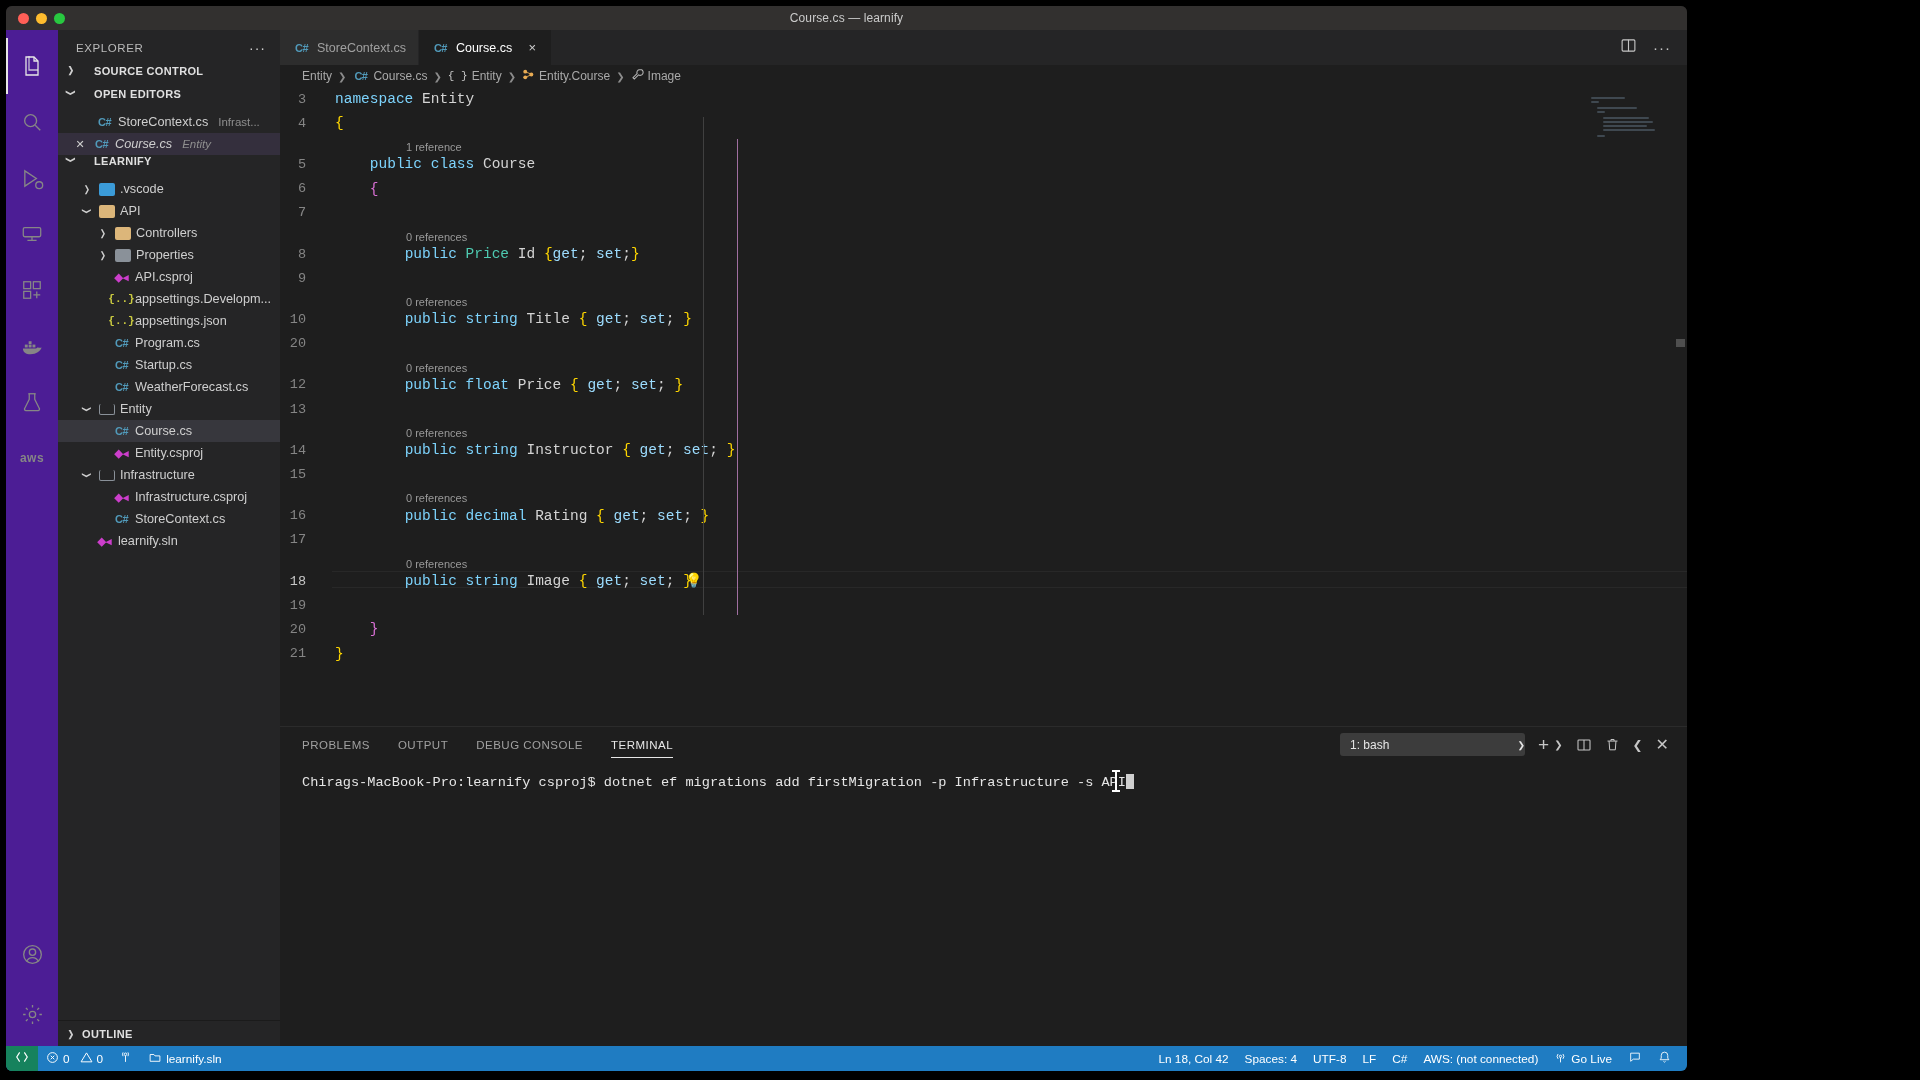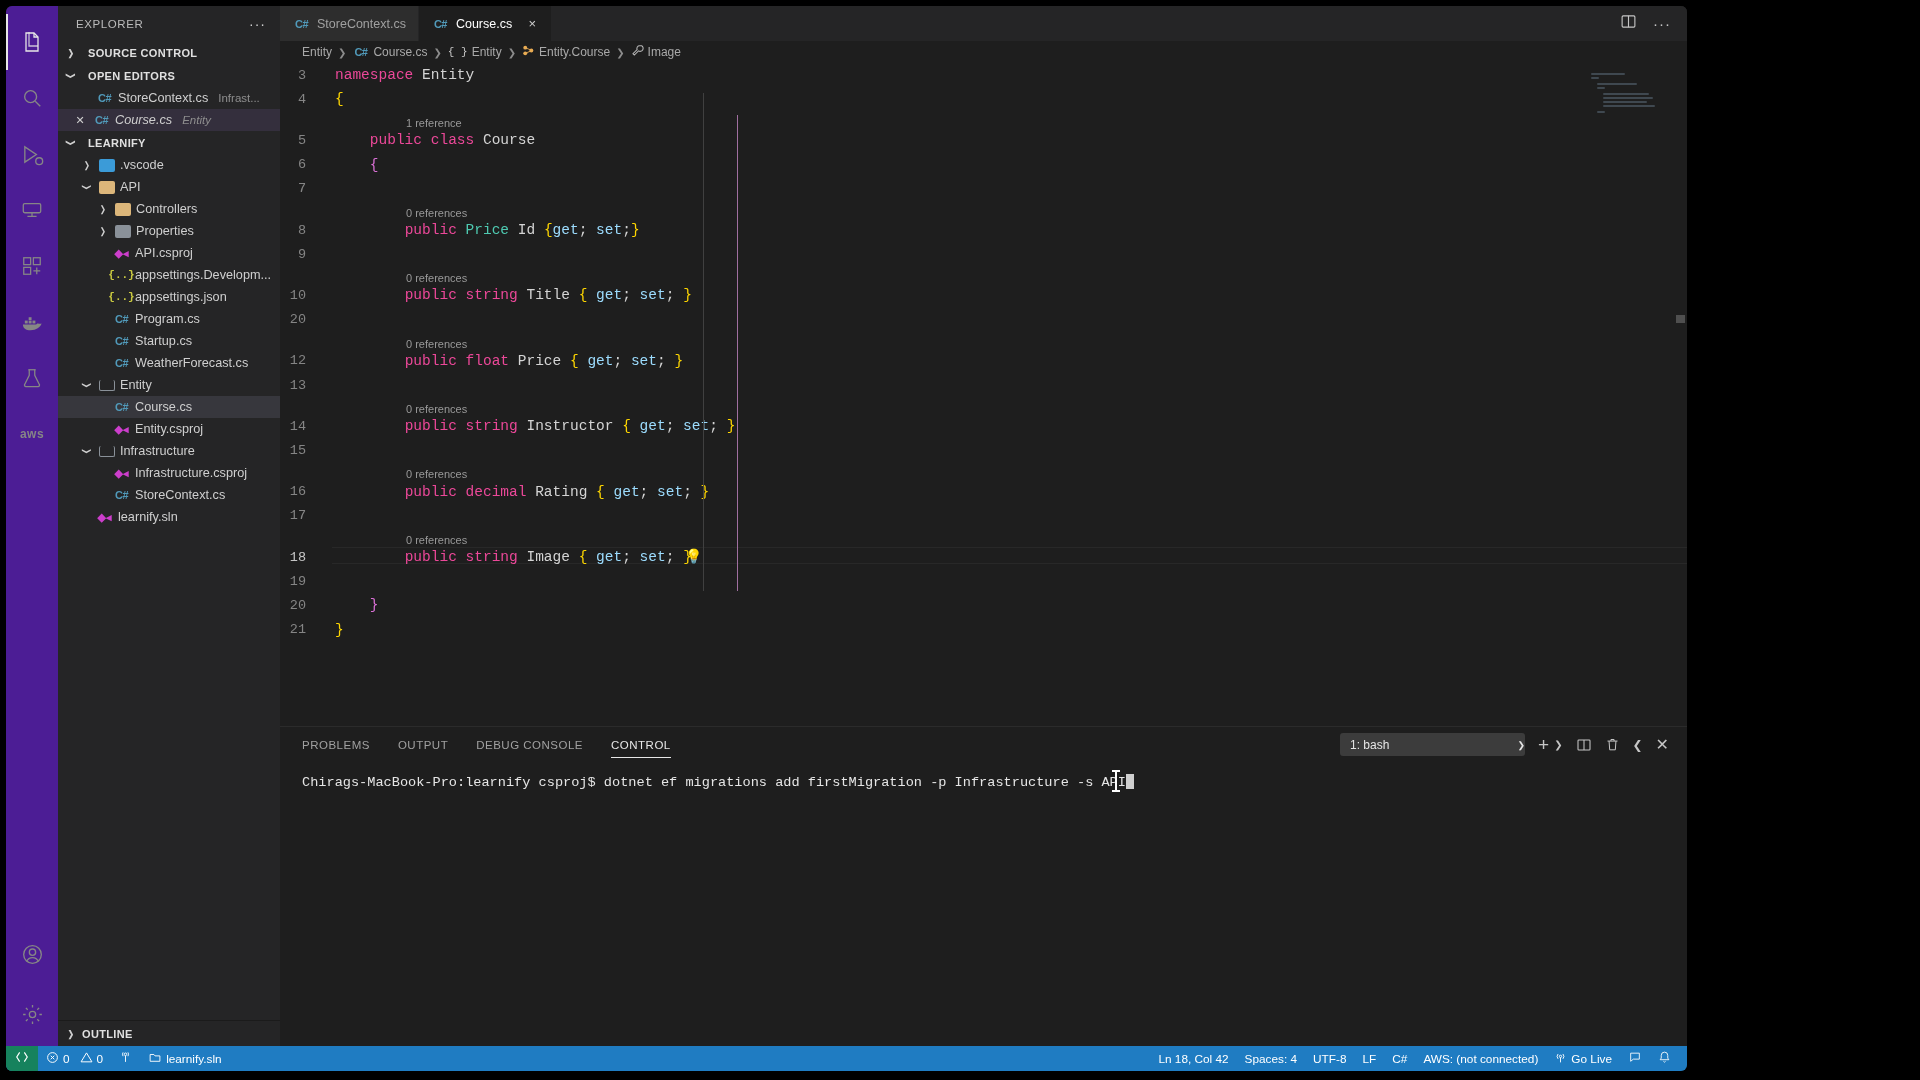--- a/index.html
+++ b/index.html
@@ -48,21 +48,21 @@
   
   .sidebar { width:222px; background:#252526; flex:none; display:flex; flex-direction:column;
              font-size:12.5px; color:#cccccc; min-width:0; }
   .sb-header {
     height:35px; display:flex; align-items:center; justify-content:space-between;
     padding:0 14px 0 18px; color:#bbbbbb; font-size:11.5px; letter-spacing:.6px;
   }
   .sb-dots { letter-spacing:1px; color:#cfcfcf; font-size:14px; }
 
   .sec-head {
-    height:23px; display:flex; align-items:center; gap:10px; padding-left:6px;
+    height:23px; display:flex; align-items:flex-start; gap:16px; padding-left:6px;
     font-size:11px; font-weight:bold; letter-spacing:.35px; color:#e0e0e0;
     cursor:default;
   }
   .chev { width:14px; text-align:center; font-size:9px; color:#cfcfcf; display:inline-block; }
   .chev.right::after{content:"\276F"; display:inline-block; transform:scaleX(.82);}
   .chev.down::after{content:"\276F"; display:inline-block; transform:rotate(90deg) scaleX(.82);}
 
   .row {
     height:22px; display:flex; align-items:center; gap:5px;
     padding-right:6px; white-space:nowrap; overflow:hidden; cursor:pointer;
@@ -122,21 +122,21 @@
   .gutter {
     width:52px; text-align:right; padding-right:26px; color:#858585; font-size:13.5px; flex:none;
     font-family:"Liberation Mono",monospace;
   }
   .gutter.cur { color:#c6c6c6; }
   .bulb { position:absolute; left:405px; font-size:14px; }
   .codetext { white-space:pre; padding-left:3px; }
   .ref { font-size:11px; color:#999999; font-family:"Liberation Sans",sans-serif; }
 
   
-  .kw{color:#ec4899} .typ{color:#4ec9b0} .wht{color:#d4d4d4} .brc-y{color:#ffd700}
+  .kw{color:#7dd3fc} .typ{color:#4ec9b0} .wht{color:#d4d4d4} .brc-y{color:#ffd700}
   .brc-p{color:#da70d6}
   .accessor{color:#9cdcfe}
 
   .indent-guide { position:absolute; width:1px; background:#404040; }
   .indent-guide.active { background:#a06fa0; }
   .cur-line-border { position:absolute; left:52px; right:0; height:16.5px; border-top:1px solid #282828; border-bottom:1px solid #282828; }
 
   .minimap {
     position:absolute; right:10px; top:8px; width:86px; height:46px; opacity:.55;
   }
@@ -176,20 +176,28 @@
   .sb-item { display:flex; align-items:center; gap:4px; padding:0 8px; height:25px; cursor:pointer; }
   .sb-left { display:flex; align-items:center; }
   .sb-right { margin-left:auto; display:flex; align-items:center; padding-right:8px; }
 </style>
 </head>
 <body>
 
 <div id="root">
   <div class="window">
 
+    <div class="titlebar">
+      <div class="traffic">
+        <span class="dot red"></span>
+        <span class="dot yellow"></span>
+        <span class="dot green"></span>
+      </div>
+      <div class="title-text">Course.cs — learnify</div>
+    </div>
 
     <div class="body-row">
 
       <div class="activitybar">
         <div class="act-item active">
           <span>
             <svg width="24" height="24" viewBox="0 0 24 24" fill="none" stroke="currentColor" stroke-width="1.3">
               <path d="M14 3H6v18h12V7l-4-4z"></path>
                 <path d="M14 3v4h4"></path>
                 <path d="M9 2v14h9" stroke-opacity=".8"></path>
@@ -574,21 +582,21 @@
             <div class="mm-l" style="left:6px;top:40px;width:8px"></div>
           </div>
           <div class="vscroll-dec" style="top:252px"></div>
         </div>
 
         <div class="panel">
           <div class="panelbar">
             <div class="ptab">PROBLEMS</div>
             <div class="ptab">OUTPUT</div>
             <div class="ptab">DEBUG CONSOLE</div>
-            <div class="ptab active">CONTROL</div>
+            <div class="ptab active">TERMINAL</div>
 
             <div class="panel-right">
               <div class="term-select">
                 <span>1: bash</span>
                 <span class="cv">❯</span>
               </div>
               <span class="picon" style="font-size:19px;font-weight:300">+</span>
               <span class="picon" style="font-size:10px;margin-left:-8px">❯</span>
               <span class="picon">
                 <svg width="16" height="16" viewBox="0 0 24 24" fill="none" stroke="currentColor" stroke-width="1.6">

